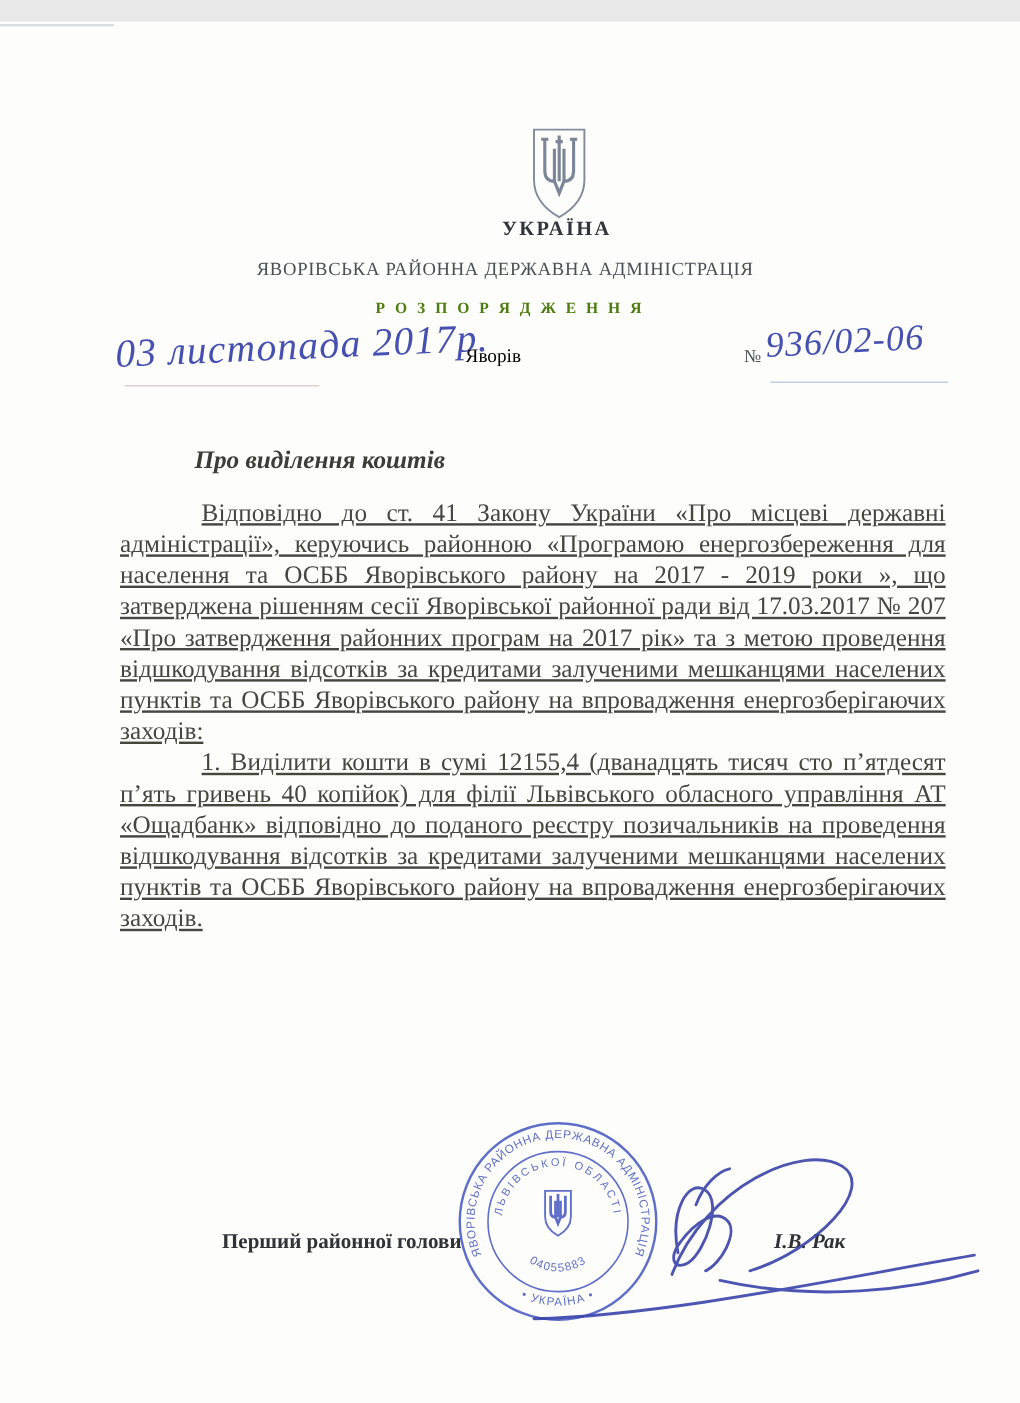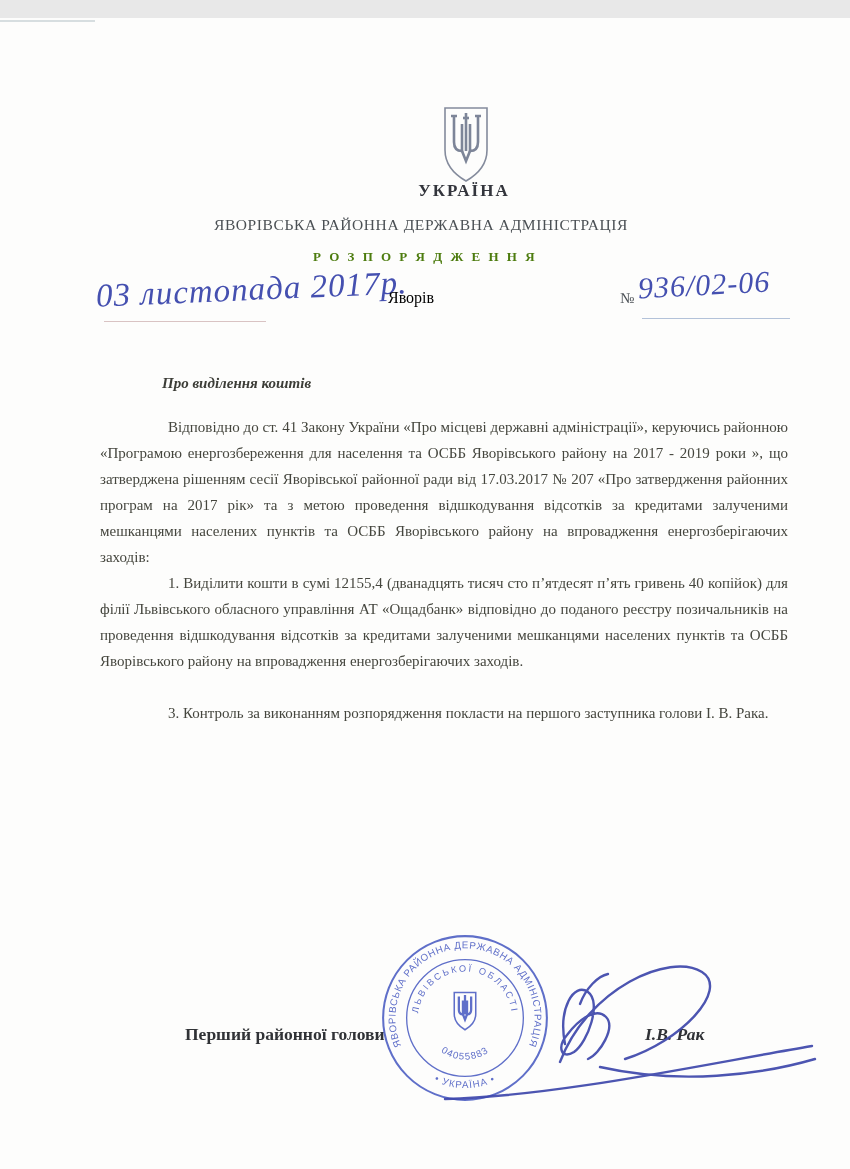--- a/index.html
+++ b/index.html
@@ -27,24 +27,24 @@
   .hand { font-style:italic; color:#4550b0; font-family:"Liberation Serif", serif; }
   .date-hand { left:96px; top:253px; font-size:33px; letter-spacing:1px; transform:rotate(-2.5deg); }
   .num-hand  { left:638px; top:250px; font-size:30px; letter-spacing:1px; transform:rotate(-3deg); }
   .date-underline { left:104px; top:303px; width:162px; height:1px; background:#d9c3c3; }
   .num-underline  { left:642px; top:300px; width:148px; height:1px; background:#b3c2d9; }
   .place { left:388px; top:271px; font-size:16px; color:#000000; }
   .num-label { left:620px; top:272px; font-size:15px; color:#4b5055; }
 
   .doc-body {
     left:100px; top:352px; width:688px;
-    font-size:15px; line-height:26px; text-align:justify; color:#45463e;
+    font-size:21px; line-height:26px; text-align:justify; color:#45463e;
   }
   .subject { font-weight:bold; font-style:italic; margin-left:62px; margin-bottom:18px; color:#3c3d37; }
-  .doc-body p.par { text-indent:68px; }
+  .doc-body p.par { text-indent:68px;text-decoration:underline; }
   .doc-body p.gap { margin-top:26px; }
 
   .sig-title { left:185px; top:1006px; font-size:17.5px; font-weight:bold; color:#303236; }
   .sig-name  { left:645px; top:1006px; font-size:17.5px; font-weight:bold; color:#303236;font-style:italic; }
 
   .stamp-svg { left:378px; top:913px; width:174px; height:174px; opacity:0.88; }
   .flourish-svg { left:428px; top:928px; width:392px; height:162px; }
 
   .emblem-svg { left:436px; top:86px; width:60px; height:82px; }
 </style>
@@ -75,21 +75,20 @@
   <div class="abs date-underline"></div>
   <div class="abs place">Яворів</div>
   <div class="abs num-label">№</div>
   <div class="abs hand num-hand">936/02-06</div>
   <div class="abs num-underline"></div>
 
   <div class="abs doc-body">
     <p class="subject">Про виділення коштів</p>
     <p class="par">Відповідно до ст. 41 Закону України «Про місцеві державні адміністрації», керуючись районною «Програмою енергозбереження для населення та ОСББ Яворівського району на 2017 - 2019 роки », що затверджена рішенням сесії Яворівської районної ради від 17.03.2017 № 207 «Про затвердження районних програм на 2017 рік» та з метою проведення відшкодування відсотків за кредитами залученими мешканцями населених пунктів та ОСББ Яворівського району на впровадження енергозберігаючих заходів:</p>
     <p class="par">1. Виділити кошти в сумі 12155,4 (дванадцять тисяч сто п’ятдесят п’ять гривень 40 копійок) для філії Львівського обласного управління АТ «Ощадбанк» відповідно до поданого реєстру позичальників на проведення відшкодування відсотків за кредитами залученими мешканцями населених пунктів та ОСББ Яворівського району на впровадження енергозберігаючих заходів.</p>
-    <p class="par gap">3. Контроль за виконанням розпорядження покласти на першого заступника голови І. В. Рака.</p>
   </div>
 
   <div class="abs sig-title">Перший районної голови</div>
   <div class="abs sig-name">І.В. Рак</div>
 
   <svg class="abs stamp-svg" viewBox="0 0 170 170">
     <defs>
       <path id="ringTop" d="M46,140.7 A68,68 0 1 1 124,140.7"></path>
       <path id="ringInnerTop" d="M41,99 A46,46 0 1 1 129,99"></path>
       <path id="arcCode" d="M50,105 A40,40 0 0 0 120,105"></path>

